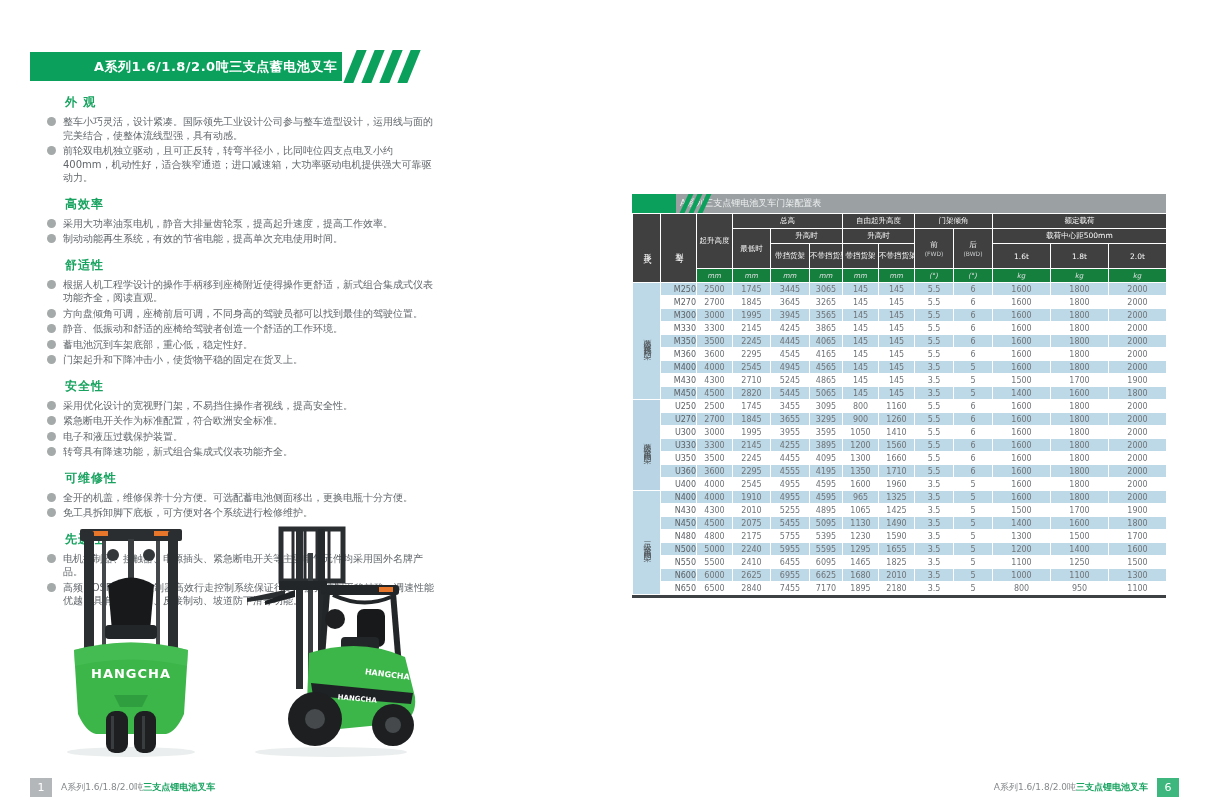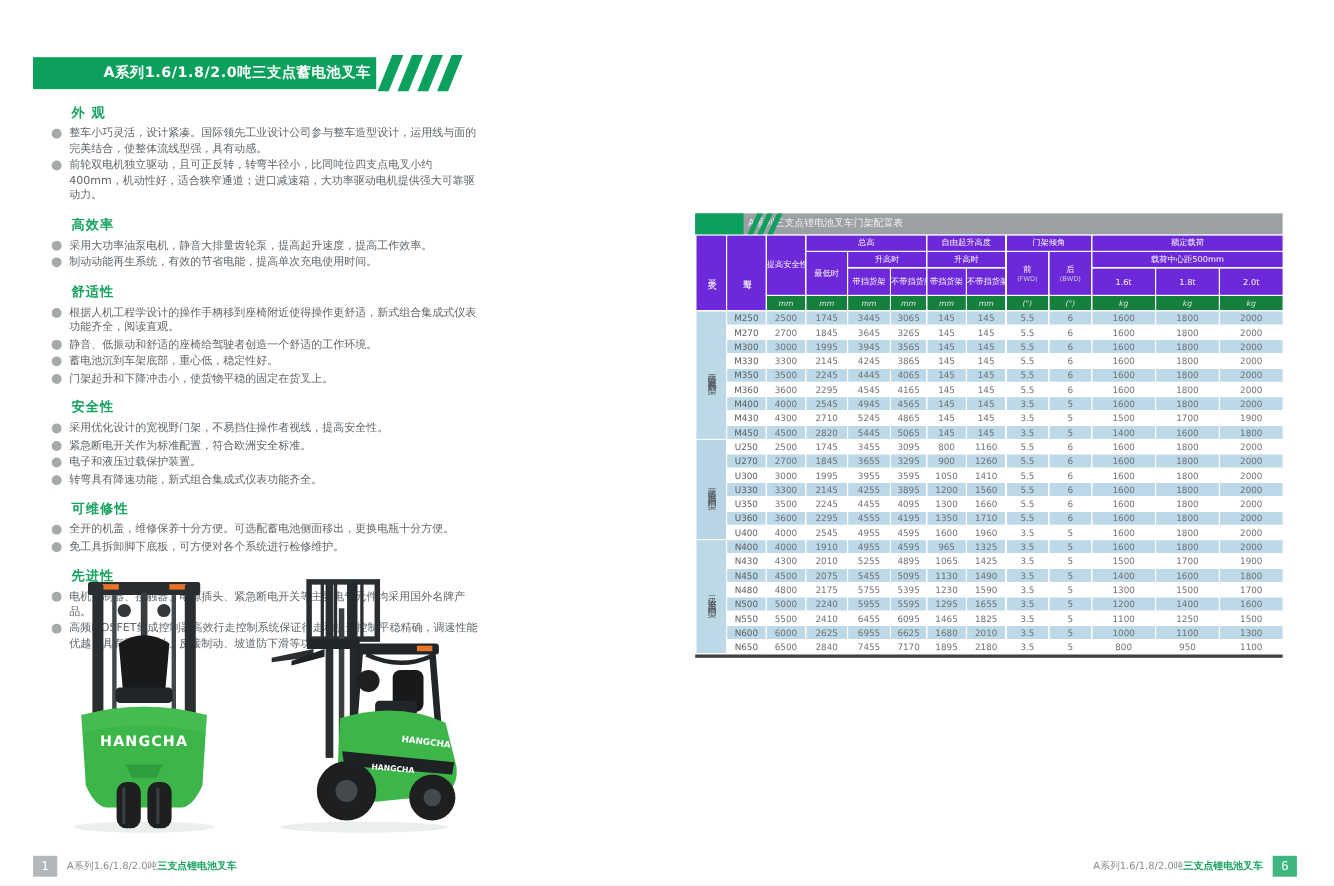--- a/index.html
+++ b/index.html
@@ -21,28 +21,28 @@
   
   .figures{position:absolute;left:55px;top:525px;display:flex;gap:22px;align-items:flex-end;text-decoration:underline;}
 
   
   .spec{position:absolute;left:632px;top:194px;width:534px;}
   .spec-title{position:relative;height:19px;background:#9ba0a3;color:#eef0f0;font-size:9px;line-height:19px;padding-left:48px;}
   .spec-title .lead{position:absolute;left:0;top:0;width:44px;height:19px;background:#0ba15d;}
   .spec-title .ts{position:absolute;top:0;height:19px;width:5px;background:#0ba15d;transform:skewX(-25deg);}
   table.spec-table{border-collapse:collapse;table-layout:fixed;width:534px;}
   .spec-table th,.spec-table td{border:1px solid #fff;overflow:hidden;white-space:nowrap;text-align:center;padding:0;}
-  .spec-table thead th{background:#6d28d9;color:#fdfdfd;font-weight:normal;font-size:7.5px;}
+  .spec-table thead th{background:#404040;color:#fdfdfd;font-weight:normal;font-size:7.5px;}
   .spec-table tr.hr1 th{height:14px;}
   .spec-table tr.hr2 th{height:14px;}
   .spec-table tr.hr3 th{height:24px;}
   .spec-table tr.units td{background:#15803d;color:#dde0e1;font-size:7px;height:13px;font-style:italic;}
   .spec-table tbody td{font-size:8px;color:#6f7477;height:12px;background:#fff;}
   .spec-table tbody tr.alt td{background:#bdd8e7;}
-  .spec-table td.model{color:#5c6164;}
+  .spec-table td.model{color:#5c6164;text-align:right;}
   .spec-table td.glabel{background:#b9d5e5;color:#51575b;}
   .vtext{writing-mode:vertical-rl;text-orientation:upright;display:inline-block;line-height:1;letter-spacing:2px;font-size:8px;}
   .sub{display:block;font-size:6px;color:#c9cccd;line-height:7px;}
   .spec-bottom{height:3px;background:#3e4143;}
 
   
   .footer-left{position:absolute;left:30px;top:778px;display:flex;align-items:center;gap:9px;}
   .footer-right{position:absolute;right:34px;top:778px;display:flex;align-items:center;gap:9px;}
   .pageno{width:22px;height:19px;line-height:19px;text-align:center;color:#fff;font-size:11px;}
   .pageno.gray{background:#b4b7b9;}
@@ -74,21 +74,21 @@
         <div class="bullet"><span class="dot"></span><span>前轮双电机独立驱动，且可正反转，转弯半径小，比同吨位四支点电叉小约400mm，机动性好，适合狭窄通道；进口减速箱，大功率驱动电机提供强大可靠驱动力。</span></div>
       </div>
       <div class="section">
         <div class="sec-heading">高效率</div>
         <div class="bullet"><span class="dot"></span><span>采用大功率油泵电机，静音大排量齿轮泵，提高起升速度，提高工作效率。</span></div>
         <div class="bullet"><span class="dot"></span><span>制动动能再生系统，有效的节省电能，提高单次充电使用时间。</span></div>
       </div>
       <div class="section">
         <div class="sec-heading">舒适性</div>
         <div class="bullet"><span class="dot"></span><span>根据人机工程学设计的操作手柄移到座椅附近使得操作更舒适，新式组合集成式仪表功能齐全，阅读直观。</span></div>
-        <div class="bullet"><span class="dot"></span></div>
+        <div class="bullet"><span class="dot"></span><span>方向盘倾角可调，座椅前后可调，不同身高的驾驶员都可以找到最佳的驾驶位置。</span></div>
         <div class="bullet"><span class="dot"></span><span>静音、低振动和舒适的座椅给驾驶者创造一个舒适的工作环境。</span></div>
       </div>
       <div class="section">
         <div class="bullet"><span class="dot"></span><span>蓄电池沉到车架底部，重心低，稳定性好。</span></div>
         <div class="bullet"><span class="dot"></span><span>门架起升和下降冲击小，使货物平稳的固定在货叉上。</span></div>
       </div>
       <div class="section">
         <div class="sec-heading">安全性</div>
         <div class="bullet"><span class="dot"></span><span>采用优化设计的宽视野门架，不易挡住操作者视线，提高安全性。</span></div>
         <div class="bullet"><span class="dot"></span><span>紧急断电开关作为标准配置，符合欧洲安全标准。</span></div>
@@ -186,21 +186,21 @@
           <col style="width:39px">
         <col style="width:39px">
           <col style="width:58px">
           <col style="width:58px">
           <col style="width:58px">
       </colgroup>
       <thead>
         <tr class="hr1">
           <th rowspan="4"><span class="vtext">形式</span></th>
           <th rowspan="4"><span class="vtext">型号</span></th>
-          <th rowspan="3">提高安全性</th>
+          <th rowspan="3">起升高度</th>
           <th colspan="3">总高</th>
           <th colspan="2">自由起升高度</th>
           <th colspan="2">门架倾角</th>
           <th colspan="3">额定载荷</th>
         </tr>
         <tr class="hr2">
           <th rowspan="2">最低时</th>
           <th colspan="2">升高时</th>
           <th colspan="2">升高时</th>
           <th rowspan="2"><span>前</span><span class="sub">(FWD)</span></th>

